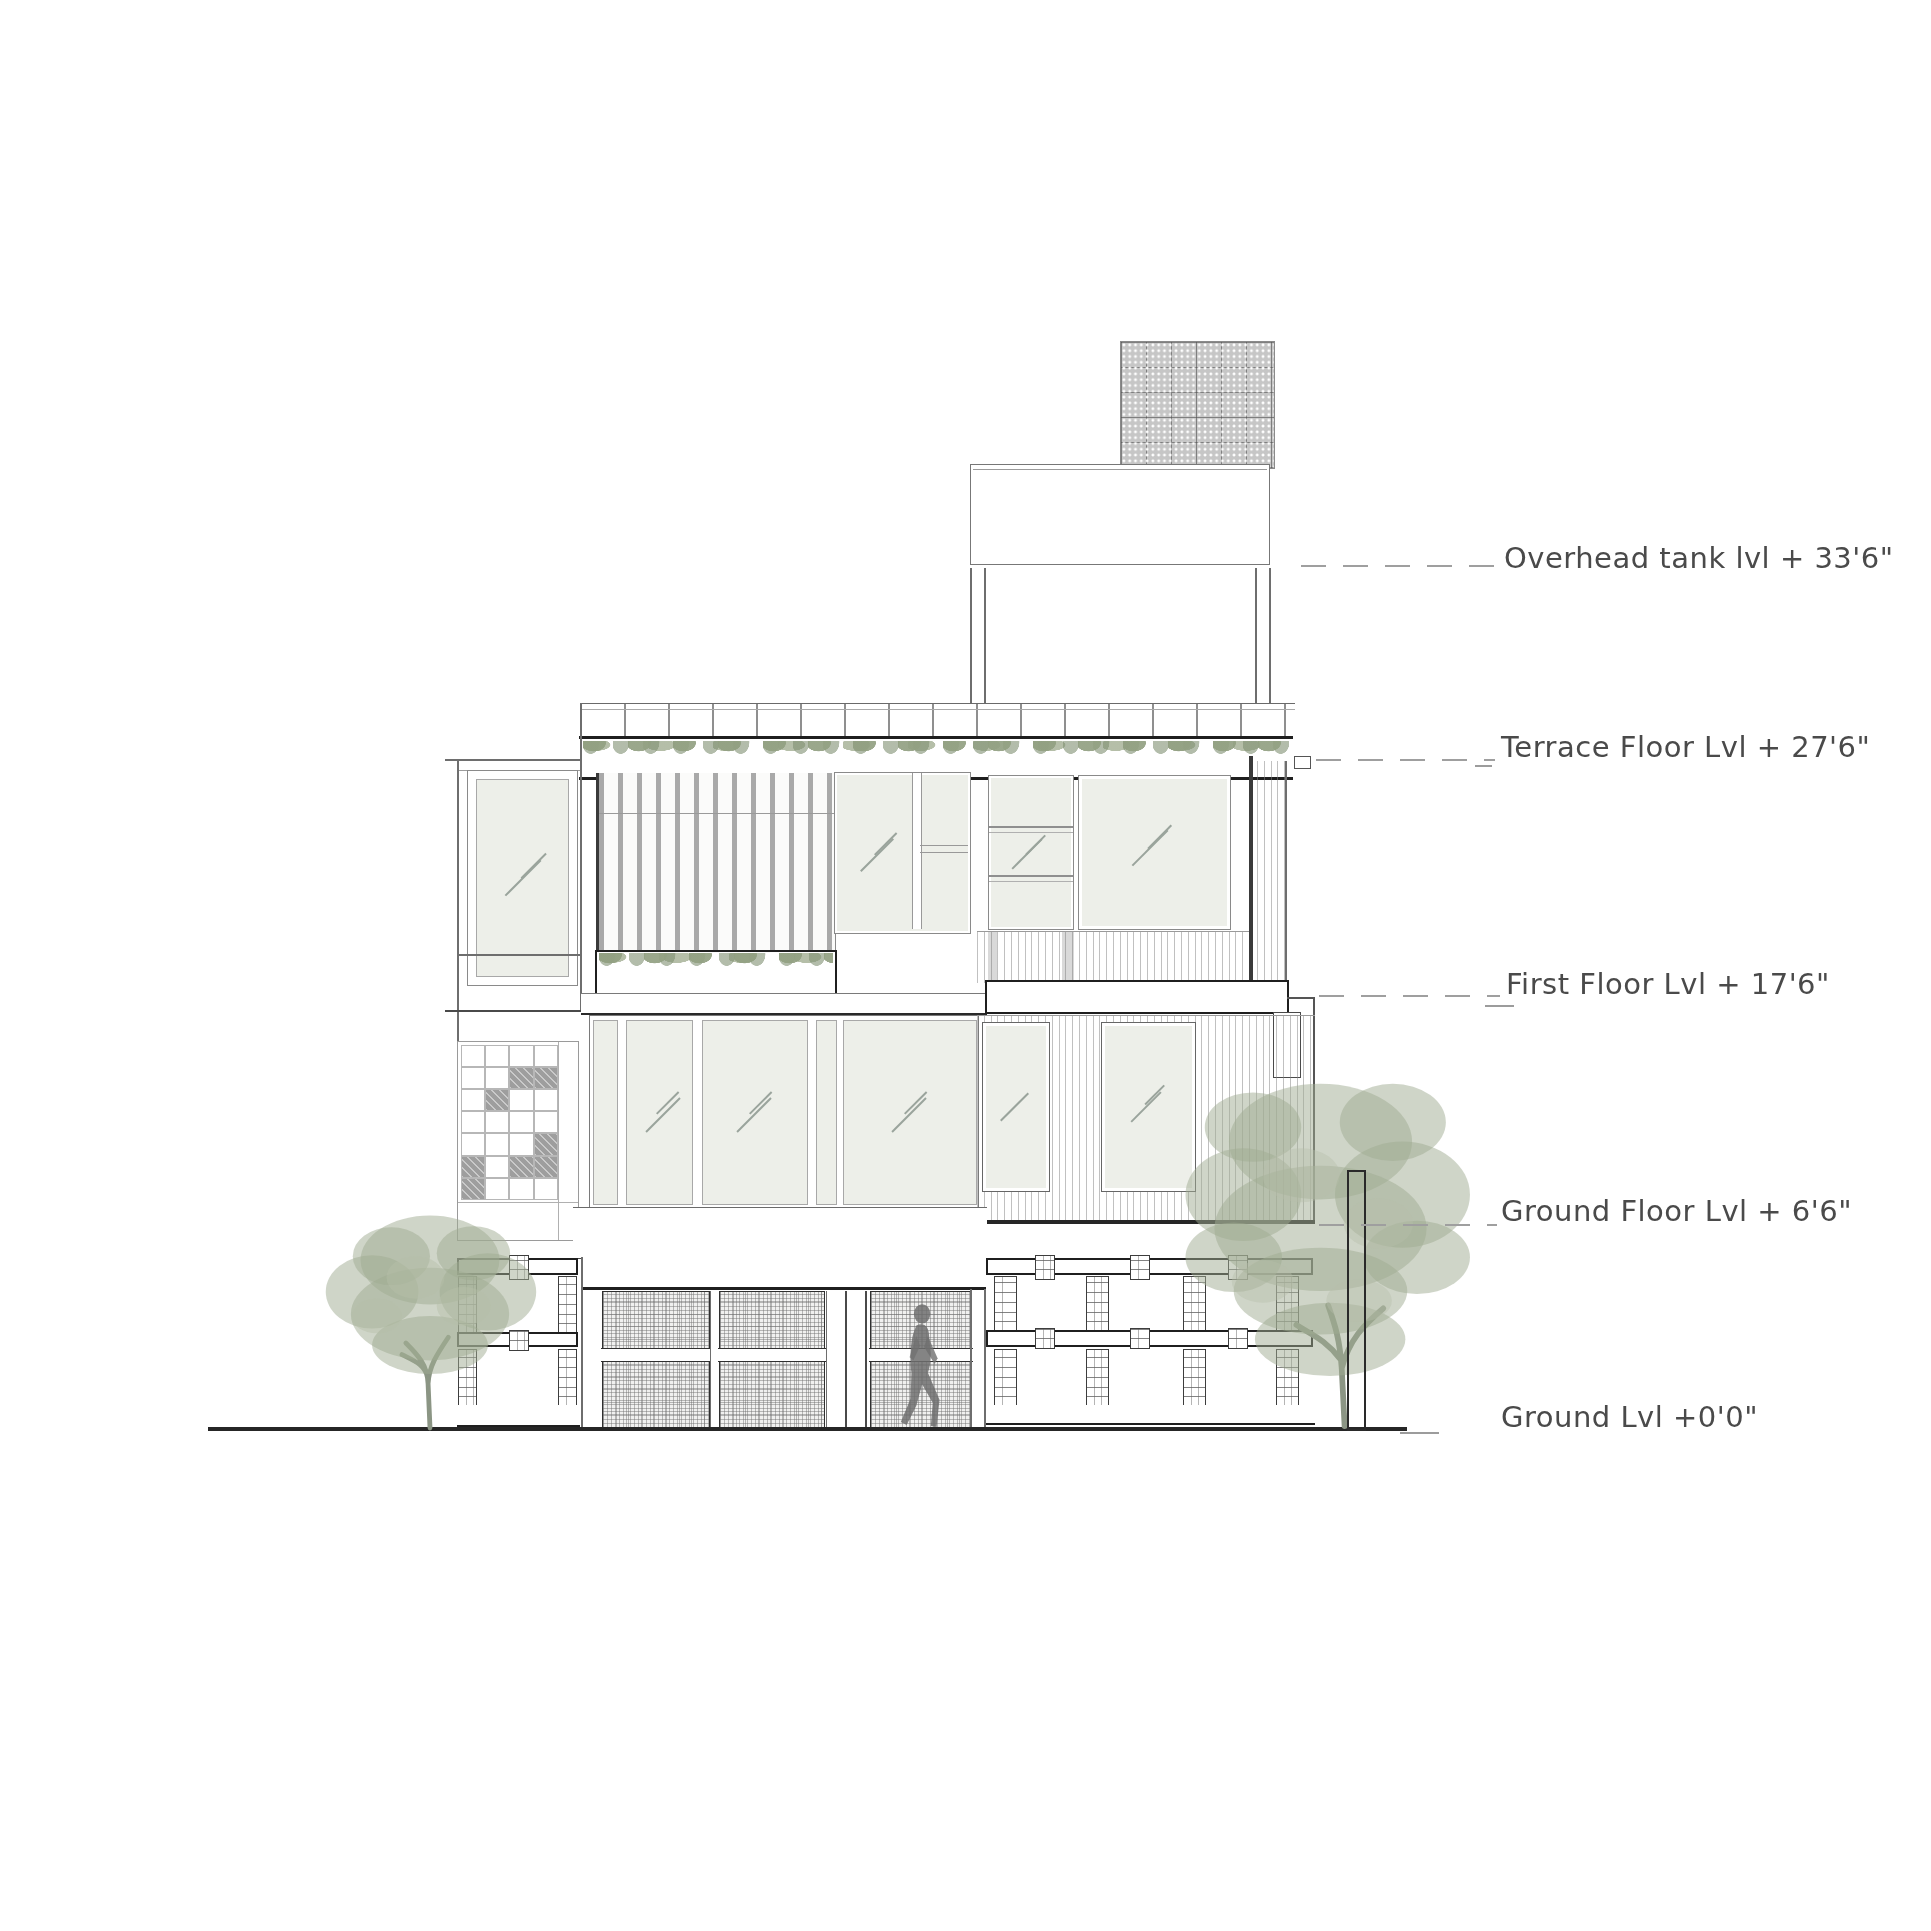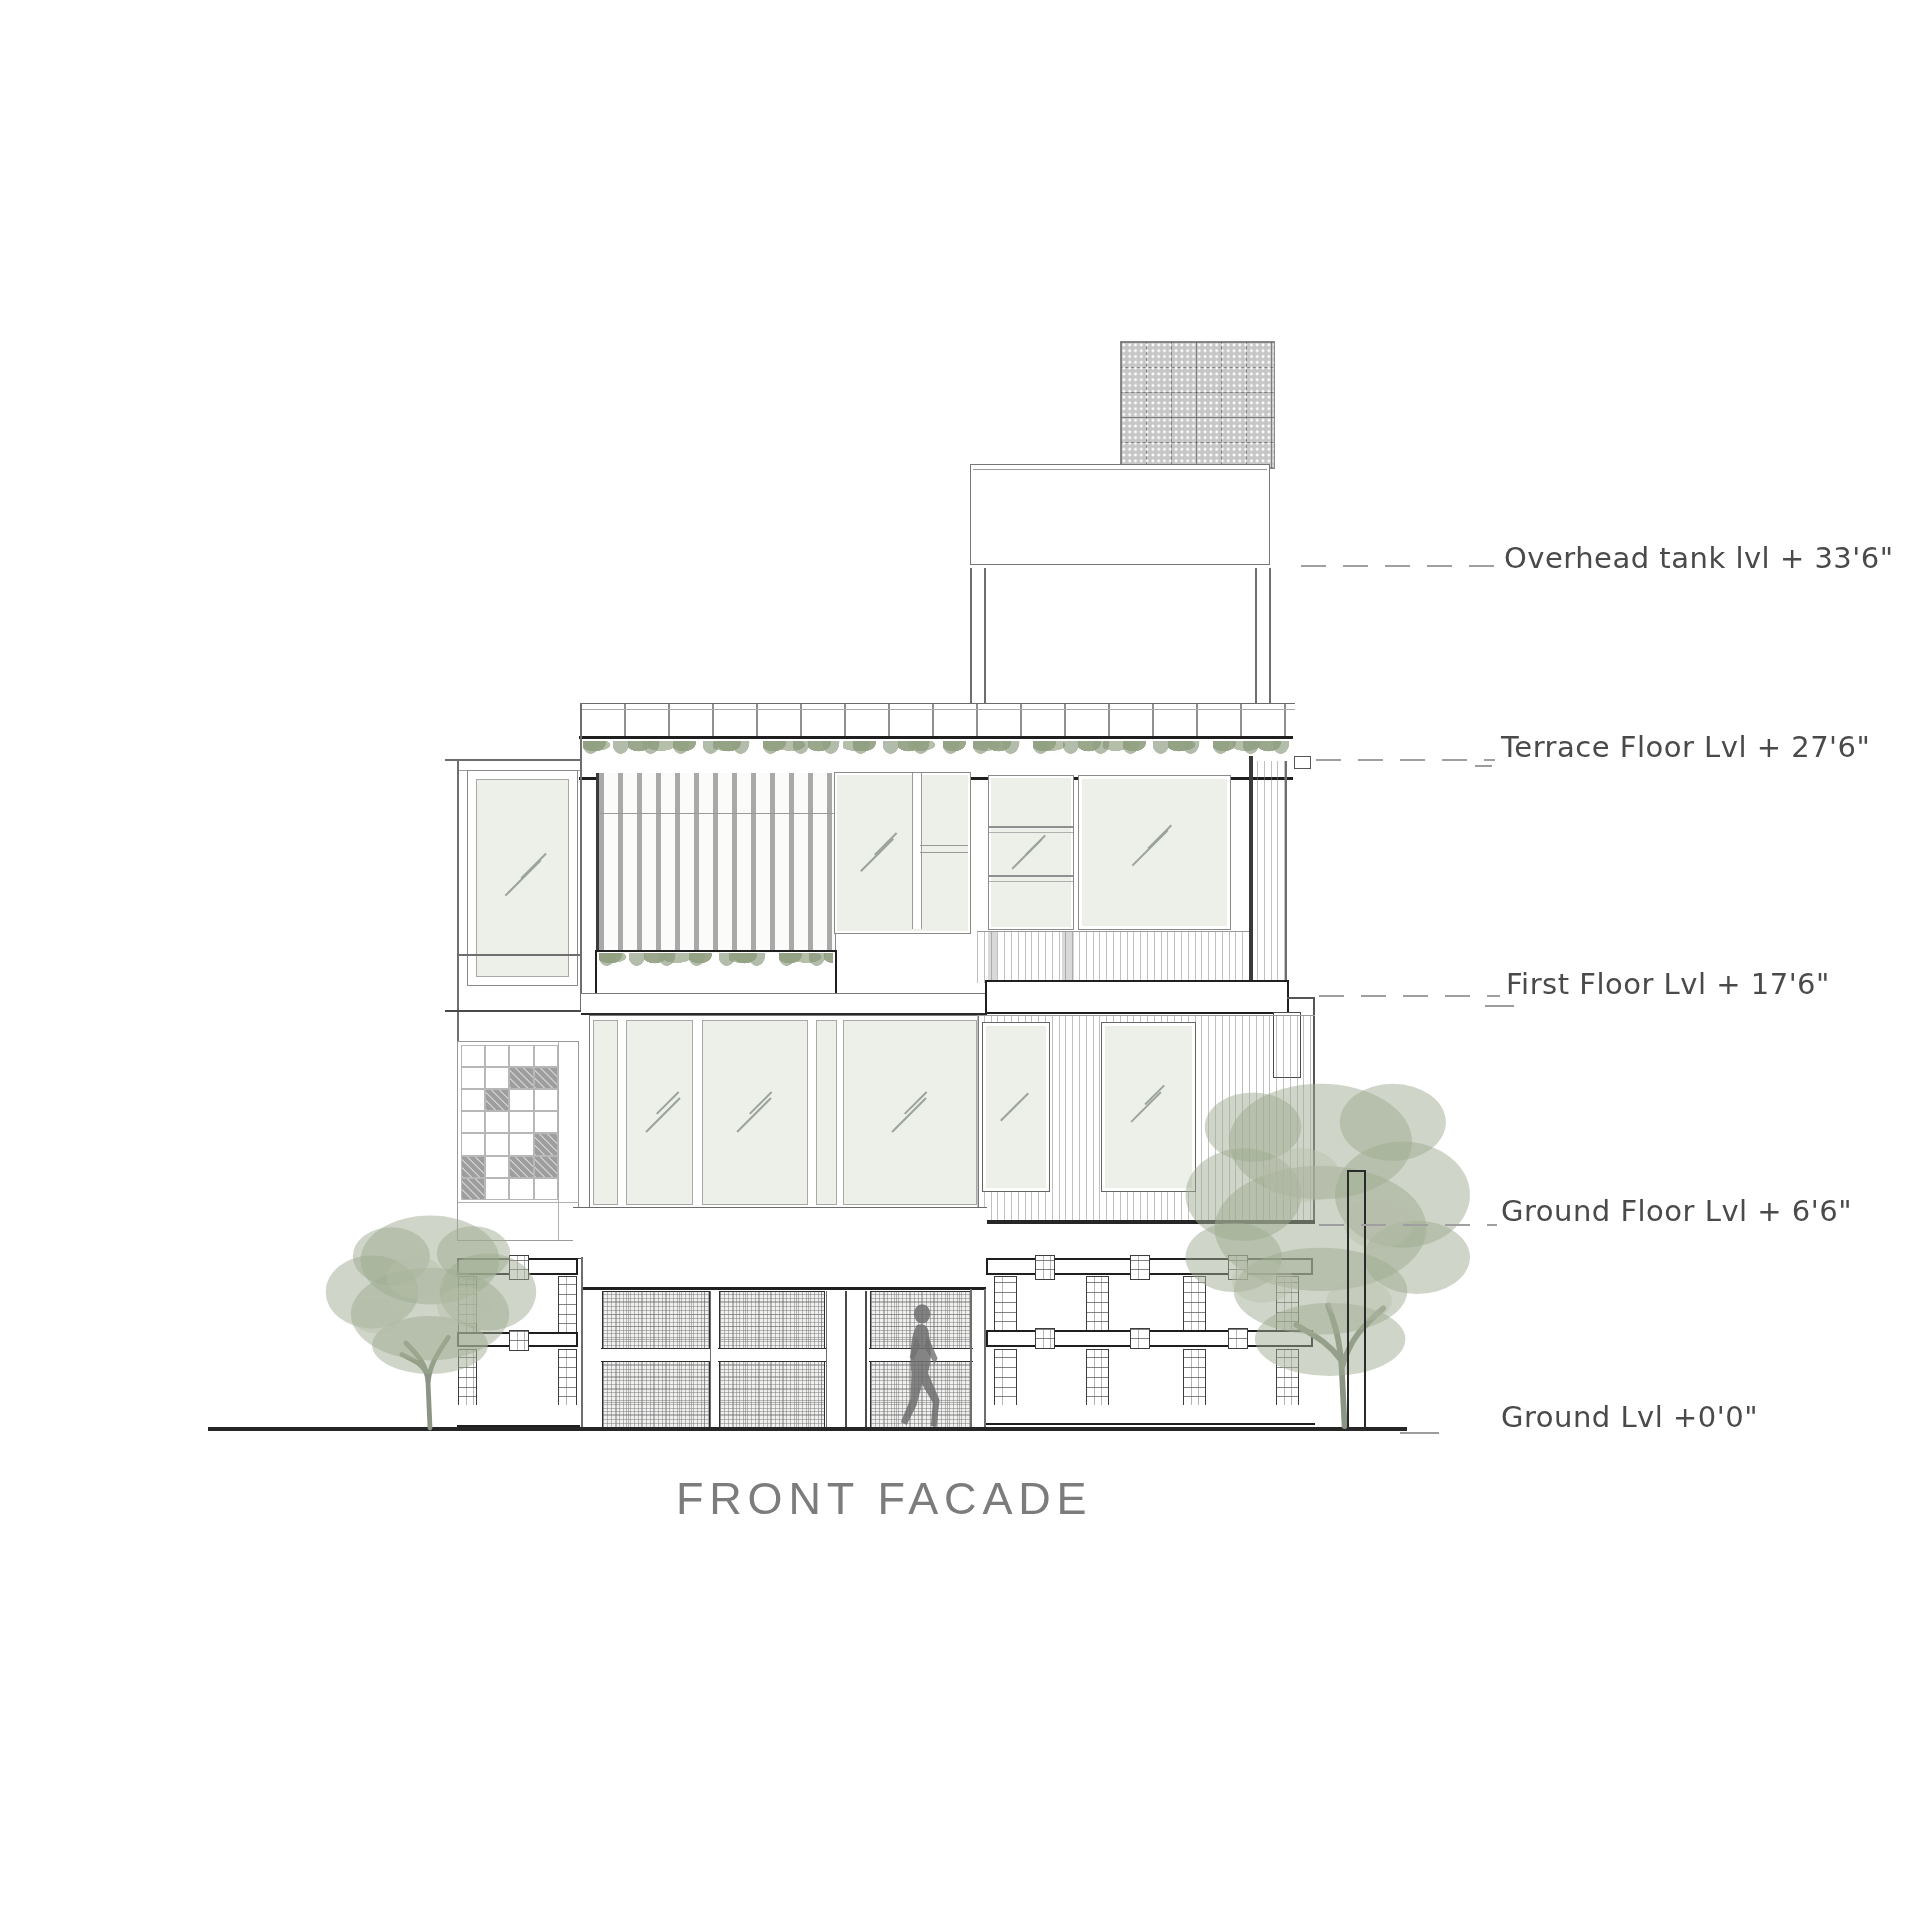--- a/index.html
+++ b/index.html
@@ -306,16 +306,15 @@
   <div class="leader" style="left:1319px;top:995px;width:181px;z-index:10;"></div>
   <div class="lnL" style="left:1485px;top:1005px;width:29px;height:1.9px;z-index:10;"></div>
   <div class="lvl" style="left:1506px;top:967px;z-index:10;">First Floor Lvl + 17'6"</div>
 
   <div class="leader" style="left:1319px;top:1224px;width:178px;z-index:10;"></div>
   <div class="lvl" style="left:1501px;top:1194px;z-index:10;">Ground Floor Lvl  + 6'6"</div>
 
   <div class="lnL" style="left:1400px;top:1432px;width:39px;height:1.9px;z-index:10;"></div>
   <div class="lvl" style="left:1501px;top:1400px;z-index:10;">Ground Lvl +0'0"</div>
 
-  <div class="title" style="left:676px;top:1473px;width:386px;text-align:center;z-index:10;">FRONT FACADE</div>
 
 </div>
 
 
 </body></html>

